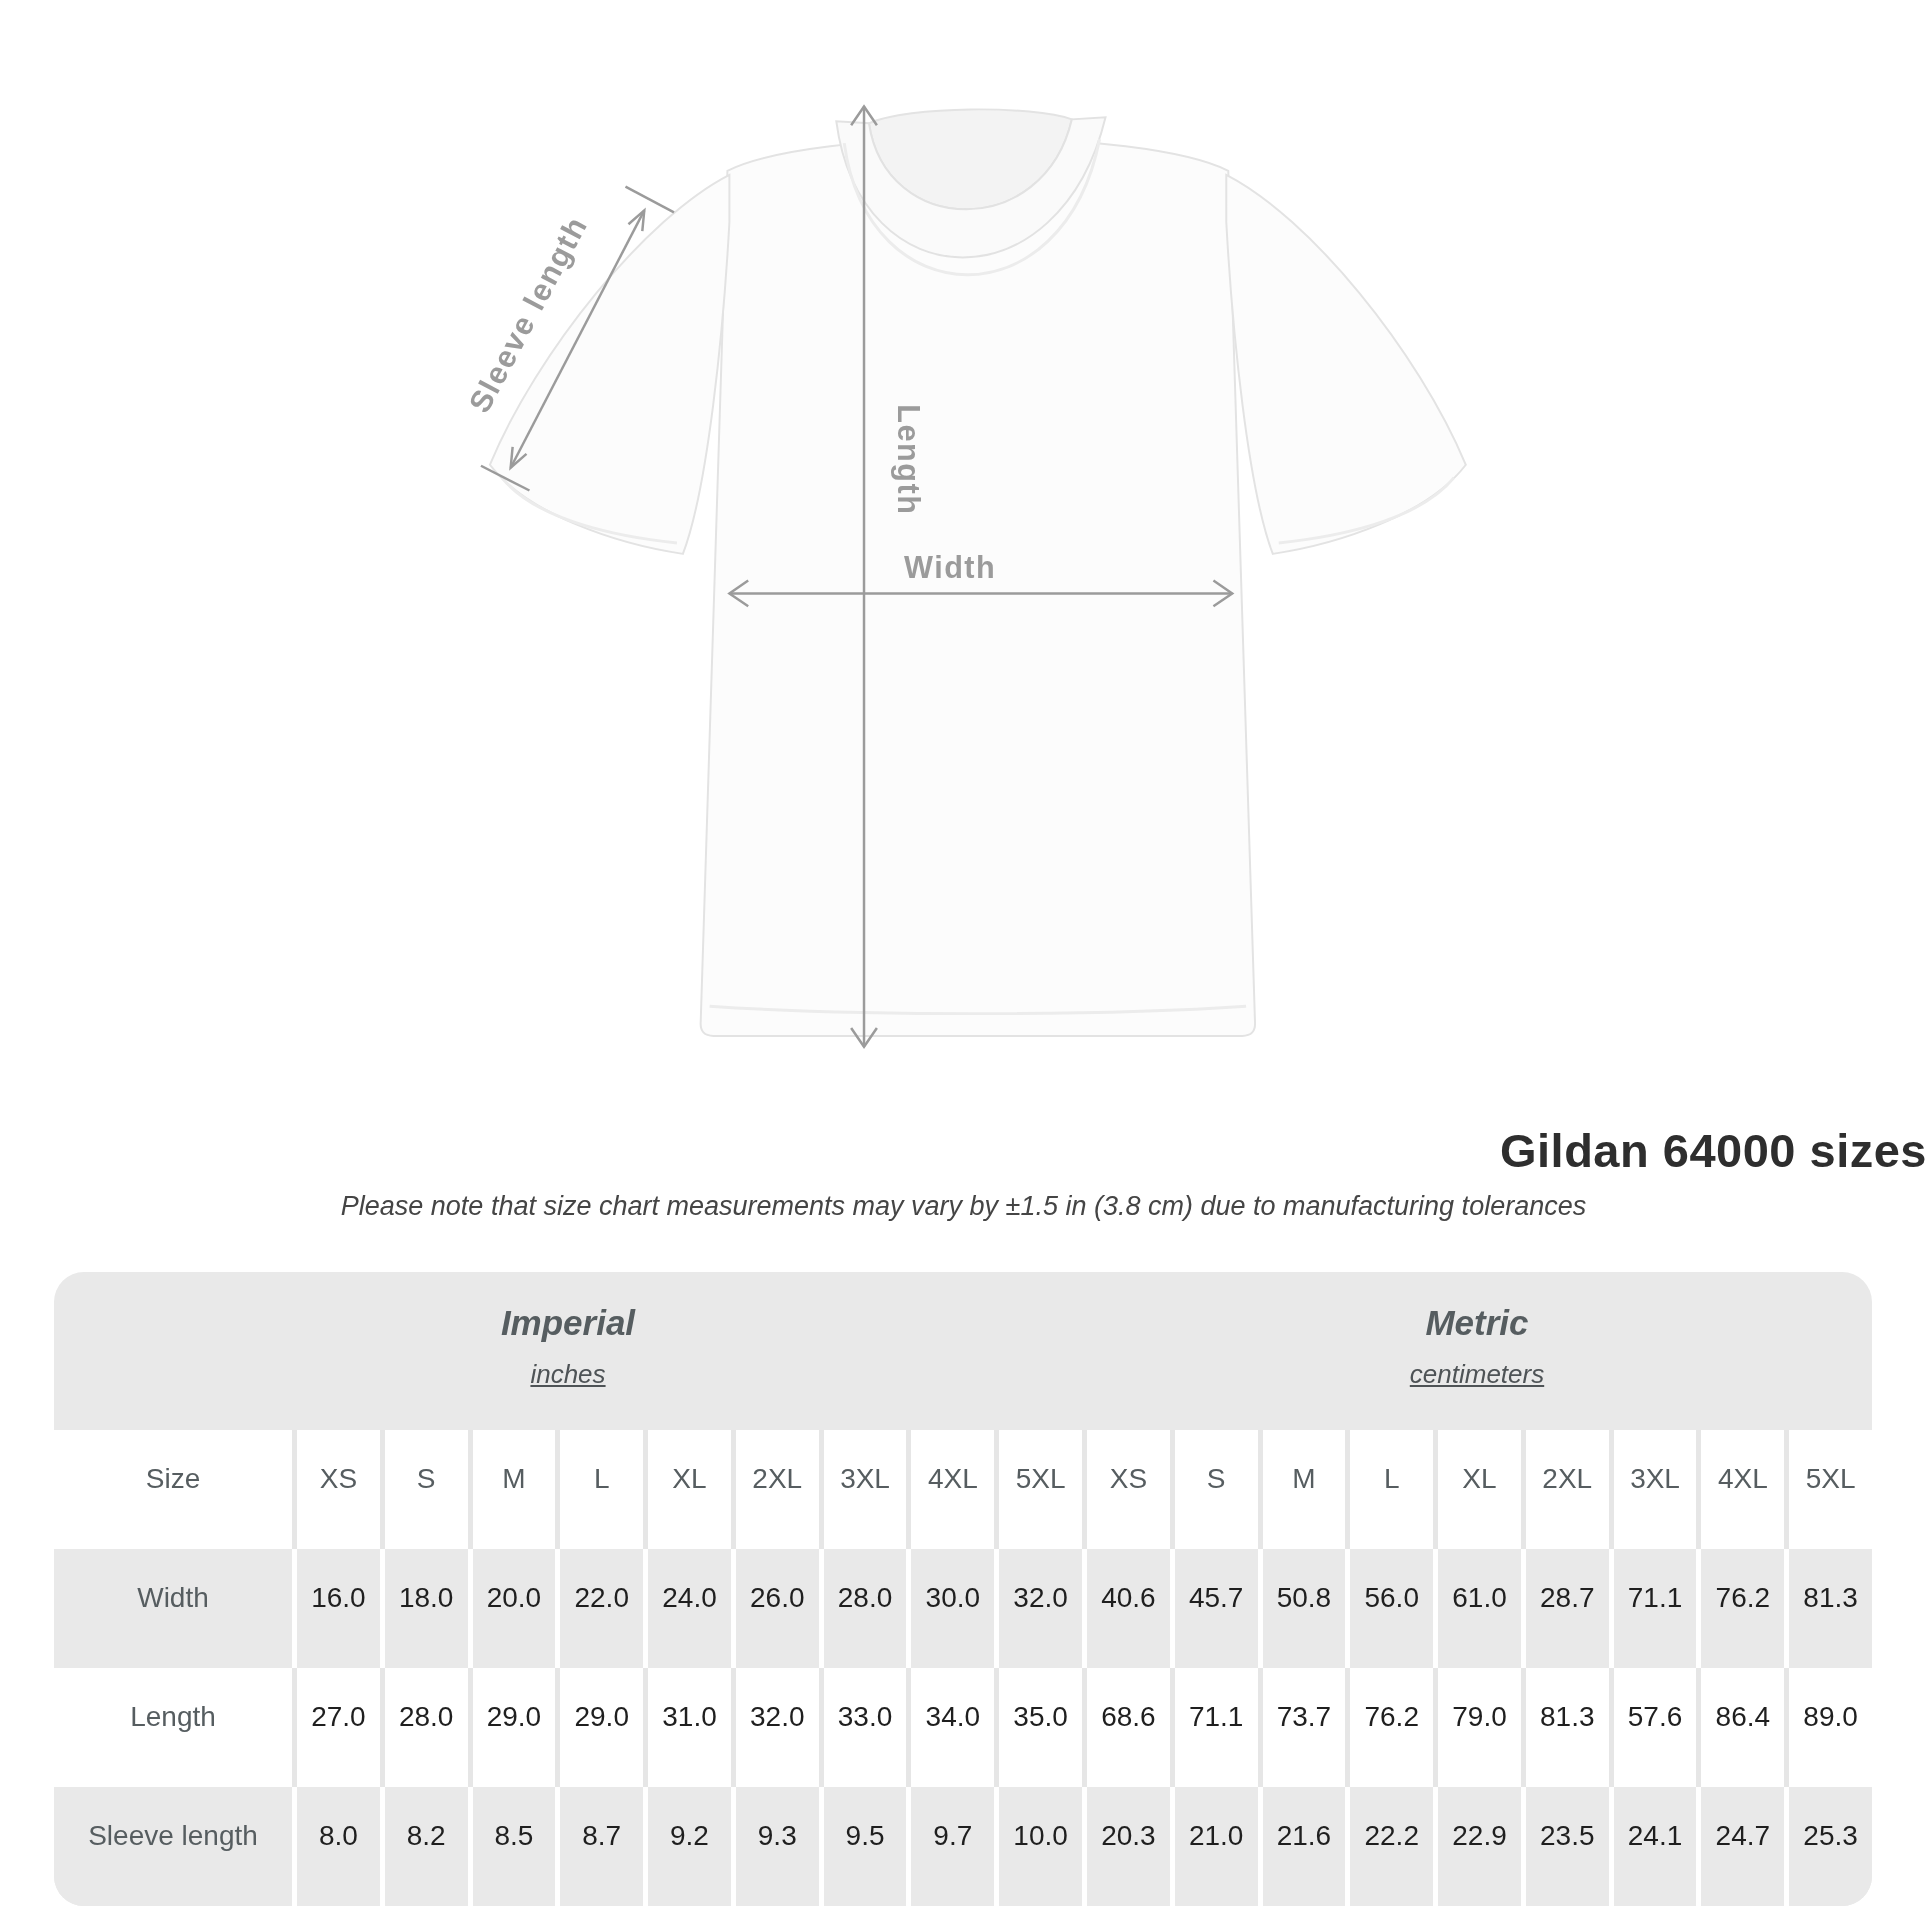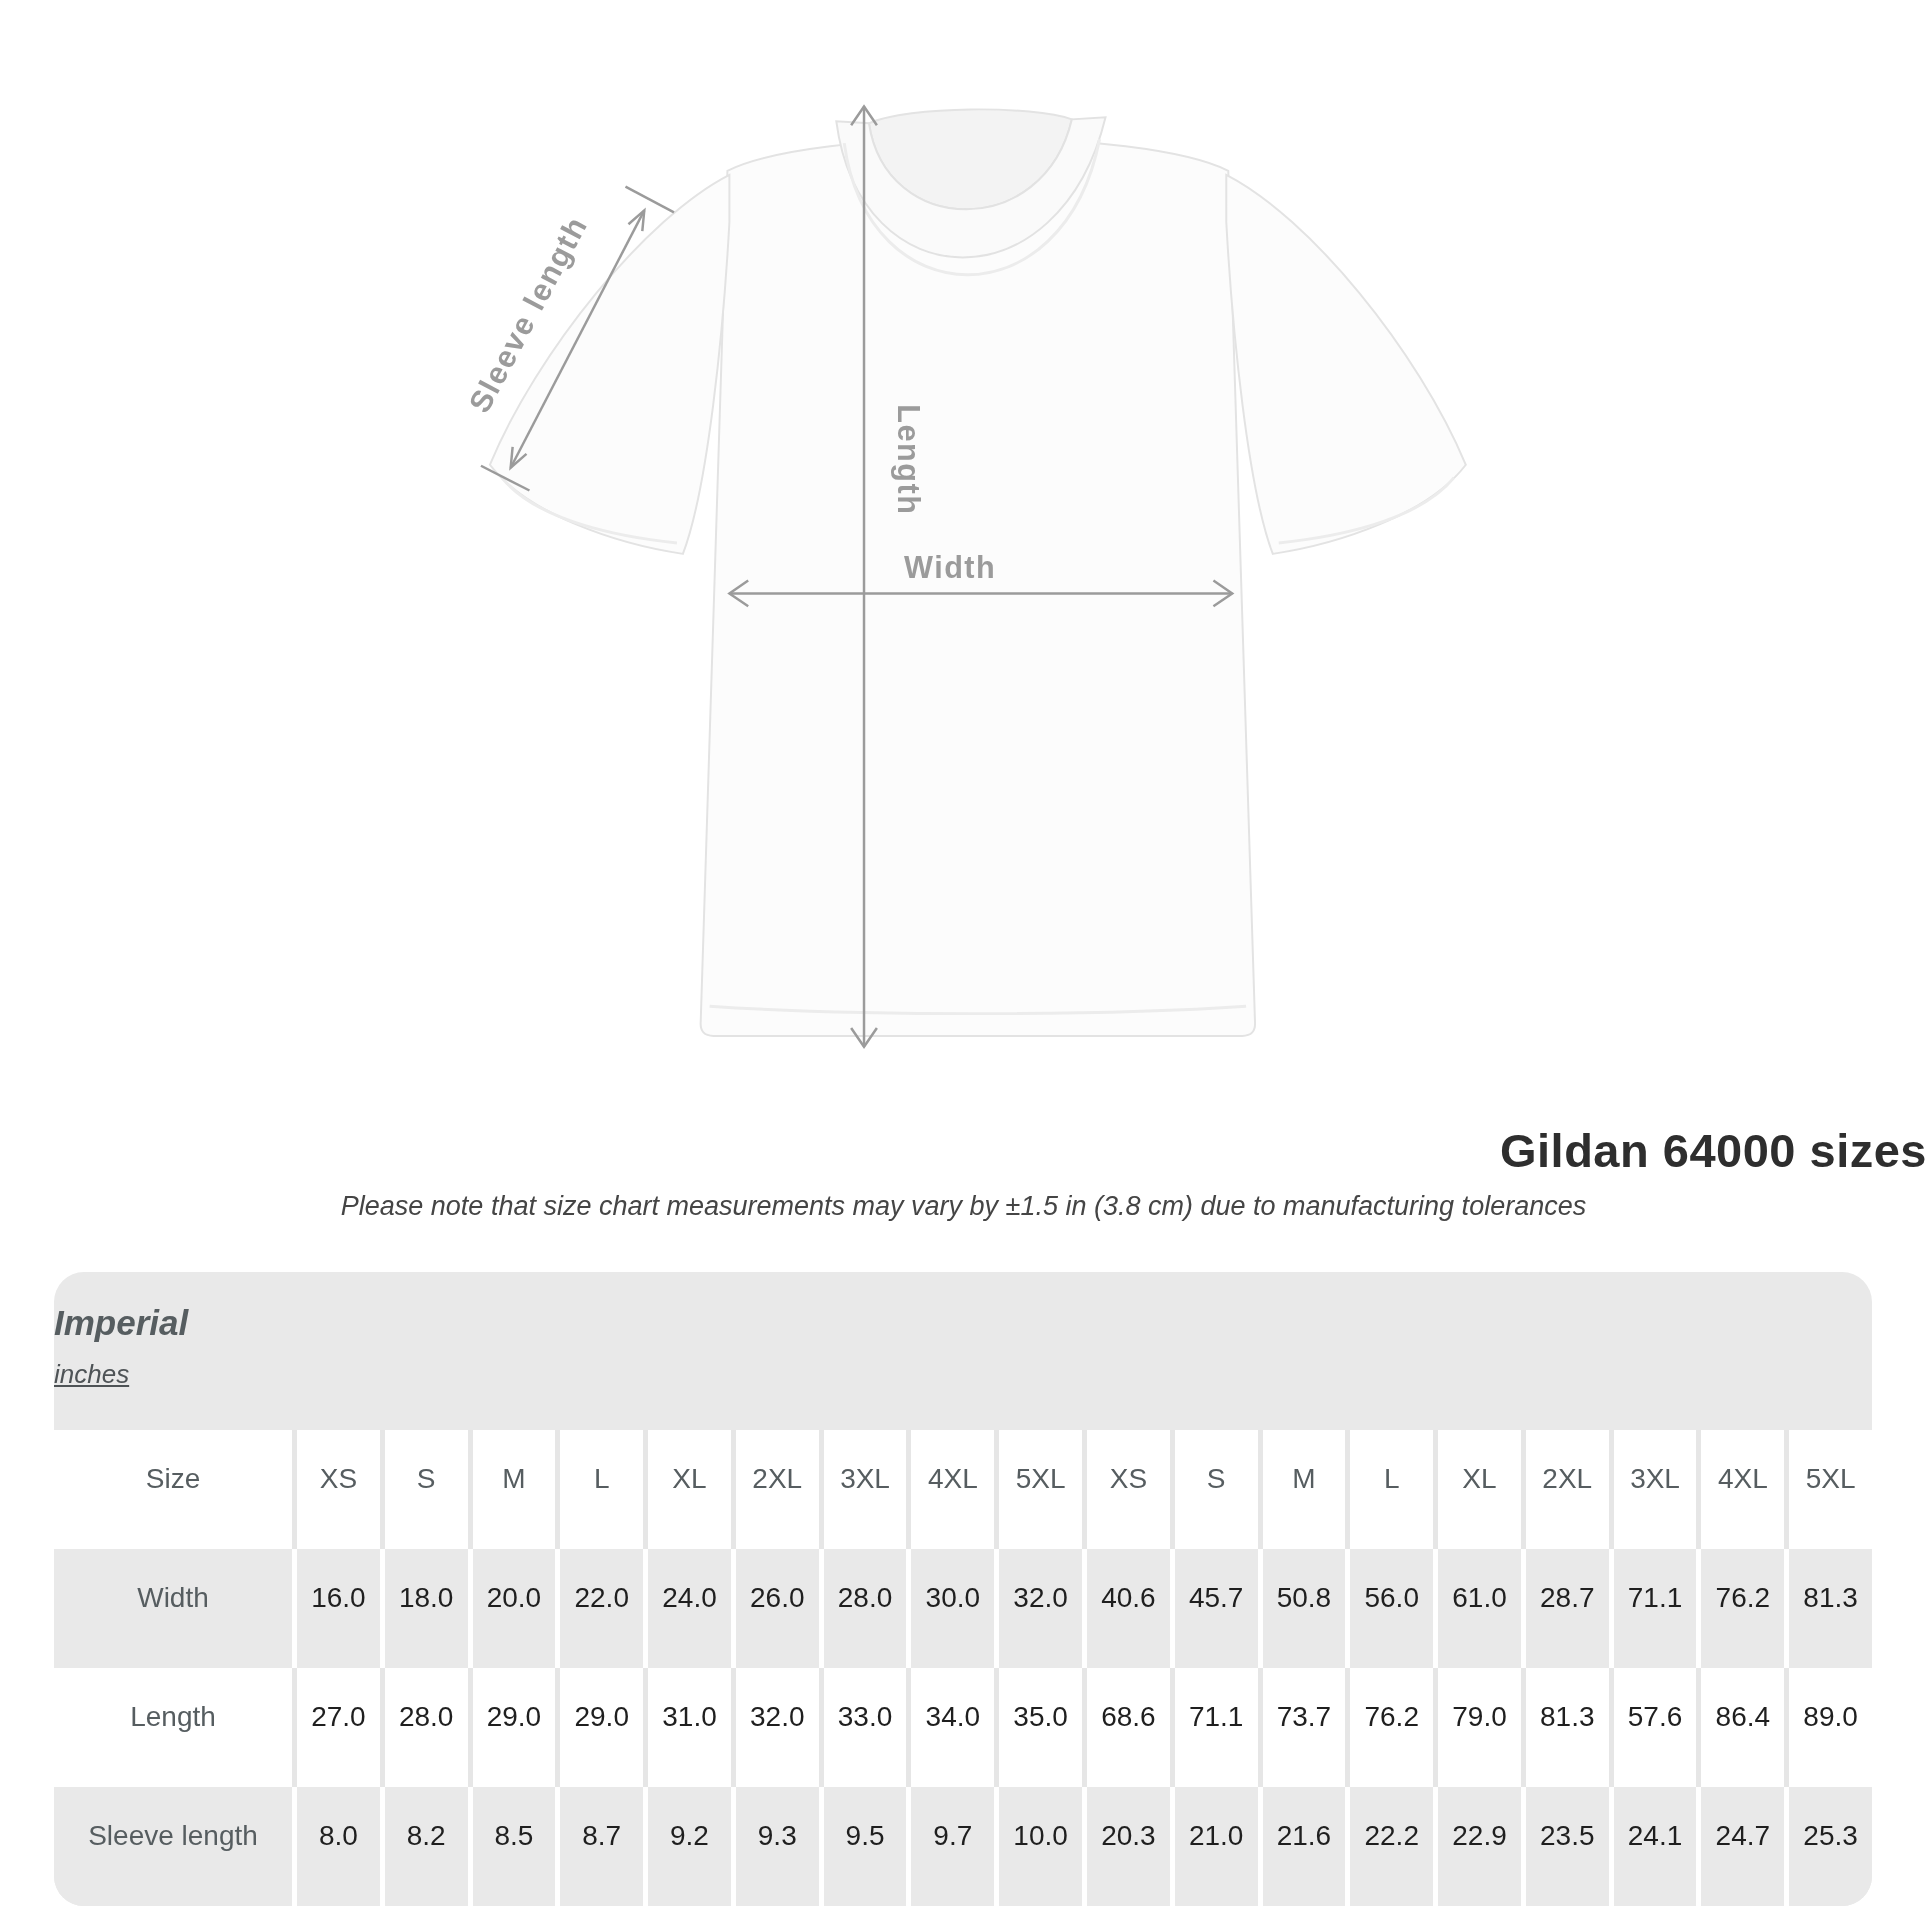--- a/index.html
+++ b/index.html
@@ -23,21 +23,21 @@
   .page-subtitle {
     position:absolute; top:1191px; left:0; width:100%; text-align:center;
     font-size:27px; font-style:italic; color:#454545;
   }
 
   .size-table {
     position:absolute; left:54px; top:1272px; width:1818px; height:634px;
     background:#e9e9e9; border-radius:30px; overflow:hidden;
   }
   .group-row { height:158px; display:grid; grid-template-columns:1028px 1fr; }
-  .group-cell { display:flex; flex-direction:column; align-items:flex-start;
+  .group-cell { display:flex; flex-direction:column; align-items:center;
                 justify-content:center; gap:16px; padding-bottom:10px; }
   .group-label { font-size:35px; font-weight:bold; font-style:italic; color:#565d60; }
   .group-sub   { font-size:26px; font-style:italic; color:#4e5356;text-decoration:underline; }
 
   .t-row { display:grid; grid-template-columns:238px repeat(18,1fr); height:119px; }
   .t-row.white { background:#ffffff; --sep:#e6e6e6; }
   .t-row.gray  { background:#e9e9e9; --sep:#ffffff; }
   .cell { display:flex; align-items:center; justify-content:center;
           padding-bottom:22px; font-size:28px; color:#1f1f1f; }
   .t-row .cell:not(:first-child) { border-left:5px solid var(--sep); }
@@ -89,20 +89,24 @@
 
   <div class="page-title">Gildan 64000 sizes</div>
   <div class="page-subtitle">Please note that size chart measurements may vary by ±1.5 in (3.8 cm) due to manufacturing tolerances</div>
 
   <div class="size-table">
 
     <div class="group-row">
       <div class="group-cell">
         <div class="group-label">Imperial</div>
         <div class="group-sub">inches</div>
+      </div>
+      <div class="group-cell">
+        <div class="group-label">Metric</div>
+        <div class="group-sub">centimeters</div>
       </div>
     </div>
 
     <div class="t-row white">
       <div class="cell hd">Size</div>
       <div class="cell hd">XS</div>
       <div class="cell hd">S</div>
       <div class="cell hd">M</div>
       <div class="cell hd">L</div>
       <div class="cell hd">XL</div>

